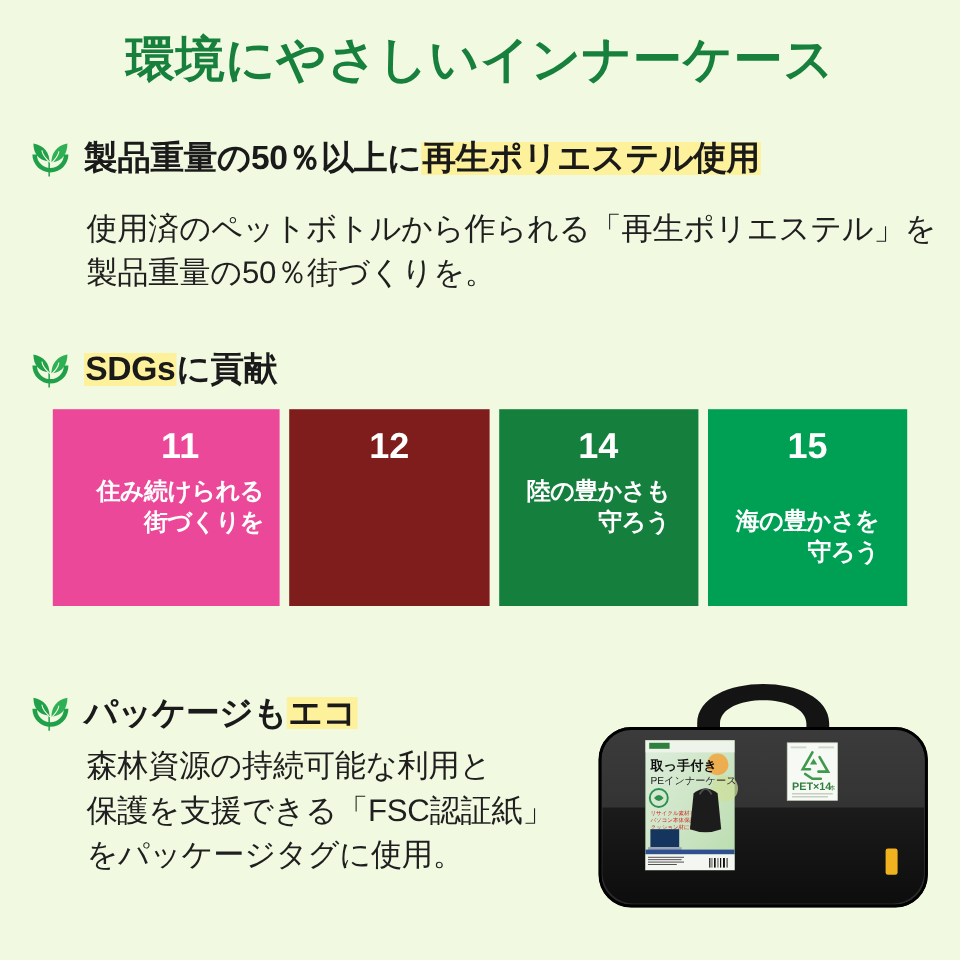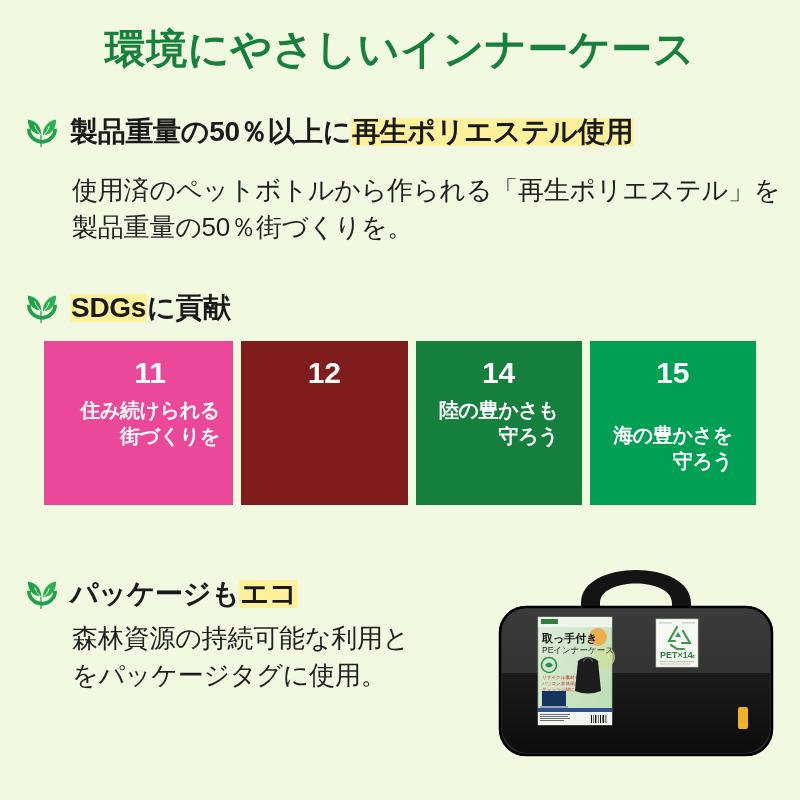--- a/index.html
+++ b/index.html
@@ -191,20 +191,21 @@
       <path d="M23.6 28 C19 24 16 20 15.5 16" stroke="#f1f9e1" stroke-width="1.1" fill="none"></path>
       <path d="M24.6 29 C29 25 32 21 32.5 17" stroke="#f1f9e1" stroke-width="1.1" fill="none"></path>
     </svg>
     <div class="sec-head-text">
       <span>パッケージも</span><span class="hl">エコ</span>
     </div>
   </div>
 
   <div class="body-text" style="top:620px;">
     <div>森林資源の持続可能な利用と</div>
+    <div>保護を支援できる「FSC認証紙」</div>
     <div>をパッケージタグに使用。</div>
   </div>
 
   <div class="product">
     <svg class="prod-svg" viewBox="0 0 300 220">
       <defs>
         <linearGradient id="caseTop" x1="0" y1="0" x2="0" y2="1">
           <stop offset="0%" stop-color="#3b3b3b"></stop>
           <stop offset="100%" stop-color="#2a2a2a"></stop>
         </linearGradient>

